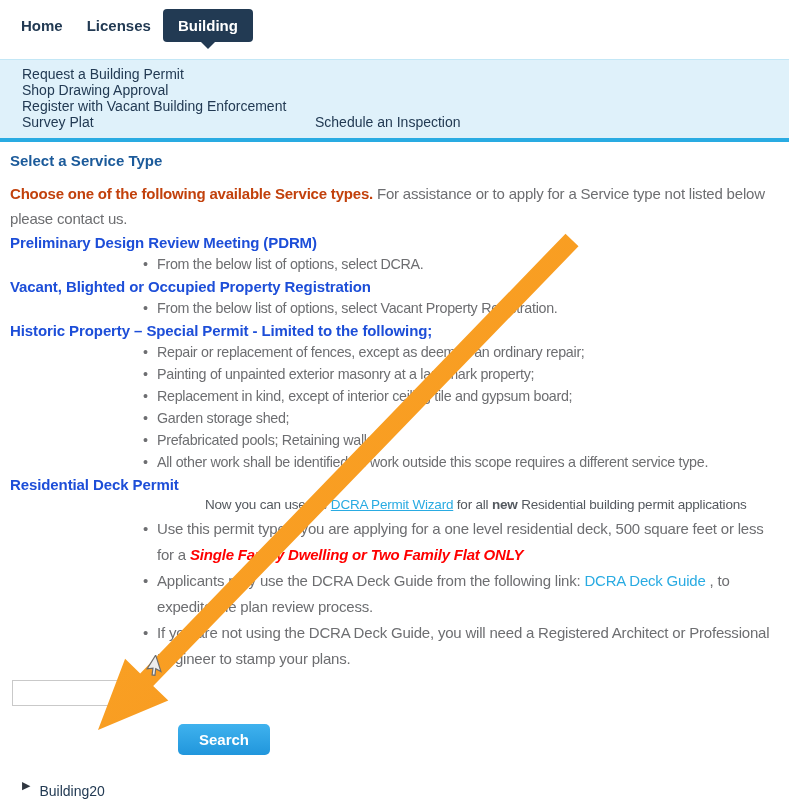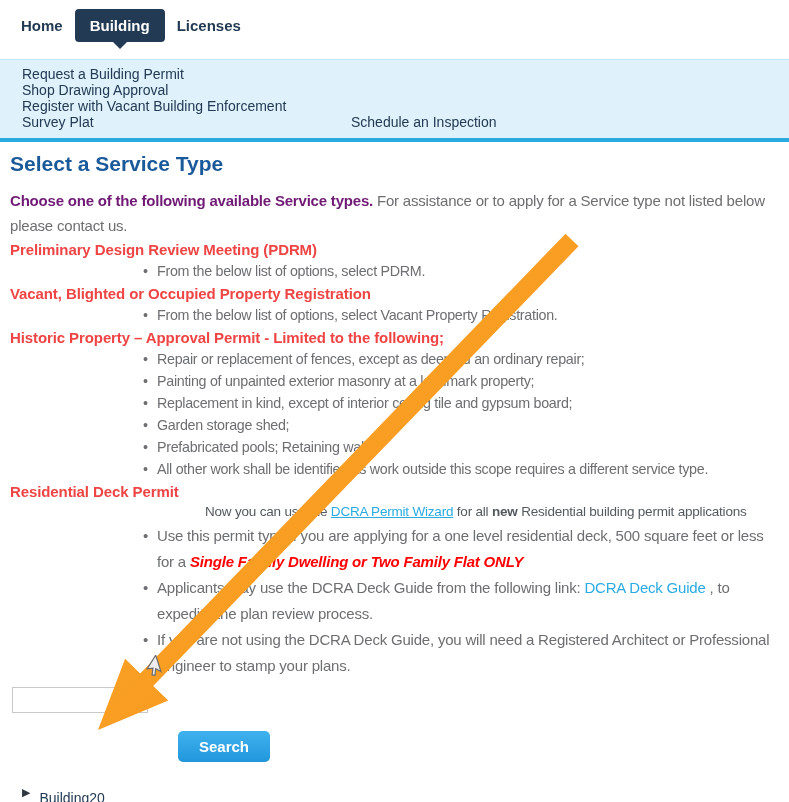--- a/index.html
+++ b/index.html
@@ -11,29 +11,29 @@
   .tab{color:#223a53;font-weight:bold;font-size:15px;padding:8px 12px;cursor:pointer;}
   .tab.active{background:#223a53;color:#fff;border-radius:4px;position:relative;padding:8px 15px;}
   .tab.active::after{content:"";position:absolute;left:50%;top:100%;transform:translateX(-50%);
         border:7px solid transparent;border-top:7px solid #223a53;border-bottom:none;}
 
   
   .shortcut-panel{margin-top:17px;background:#dff1fa;border-top:1px solid #c3e7f6;
         border-bottom:4px solid #29abe2;padding:6px 0 8px 22px;
         font-size:14px;line-height:16px;color:#223a53;}
   .panel-link{cursor:pointer;}
-  .panel-row{display:flex;gap:36px;}
+  .panel-row{display:flex;}
   .panel-row .col-left{width:293px;}
 
   
   .content{padding:10px 10px 0 10px;color:#6d6e71;}
-  .page-title{color:#1b5a9a;font-weight:bold;font-size:21px;margin:0 0 12px 0;}
+  .page-title{color:#1b5a9a;font-weight:bold;font-size:15px;margin:0 0 12px 0;}
   .intro{font-size:15px;line-height:25px;letter-spacing:-0.2px;margin:0 0 2px 0;max-width:762px;}
-  .intro .lead{font-weight:bold;color:#701a75;}
-  .section-heading{font-size:15px;font-weight:bold;color:#ef4444;margin:3px 0 0 0;
+  .intro .lead{font-weight:bold;color:#c2410c;}
+  .section-heading{font-size:15px;font-weight:bold;color:#1d4ed8;margin:3px 0 0 0;
         line-height:17px;letter-spacing:-0.1px;}
   ul.bullets{list-style:none;margin:2px 0 1px 0;padding:0;}
   ul.bullets li{position:relative;padding-left:147px;font-size:14.3px;line-height:22px;
         letter-spacing:-0.3px;color:#6d6e71;}
   ul.bullets li::before{content:"\2022";position:absolute;left:133px;color:#6d6e71;}
   ul.bullets.deck li{font-size:15px;line-height:26px;letter-spacing:-0.2px;max-width:615px;}
   .promo{margin:2px 0 0 195px;font-size:13.5px;letter-spacing:-0.2px;color:#54595f;
         line-height:19px;white-space:nowrap;}
   .promo .emph{font-weight:bold;}
   a.link,.link{color:#29abe2;text-decoration:none;cursor:pointer;}
@@ -64,51 +64,51 @@
   .arrow-overlay{z-index:10;}
   .cursor-overlay{z-index:11;left:144px;top:655px;}
 </style>
 </head>
 <body>
 
 <div class="page">
 
   <div class="tabs">
     <div class="tab">Home</div>
+    <div class="tab">Licenses</div>
     <div class="tab active">Building</div>
-    <div class="tab">Licenses</div>
   </div>
 
   <div class="shortcut-panel">
     <div class="panel-link">Request a Building Permit</div>
     <div class="panel-link">Shop Drawing Approval</div>
     <div class="panel-link">Register with Vacant Building Enforcement</div>
     <div class="panel-row">
       <div class="panel-link col-left">Survey Plat</div>
       <div class="panel-link">Schedule an Inspection</div>
     </div>
   </div>
 
   <div class="content">
 
     <div class="page-title">Select a Service Type</div>
 
     <div class="intro"><span class="lead">Choose one of the following available Service types.</span><span> For assistance or to apply for a Service type not listed below please contact us.</span></div>
 
     <div class="section-heading">Preliminary Design Review Meeting (PDRM)</div>
     <ul class="bullets">
-      <li>From the below list of options, select PDRM.</li>
+      <li>From the below list of options, select DCRA.</li>
     </ul>
 
     <div class="section-heading">Vacant, Blighted or Occupied Property Registration</div>
     <ul class="bullets">
       <li>From the below list of options, select Vacant Property Registration.</li>
     </ul>
 
-    <div class="section-heading">Historic Property – Approval Permit - Limited to the following;</div>
+    <div class="section-heading">Historic Property – Special Permit - Limited to the following;</div>
     <ul class="bullets">
       <li>Repair or replacement of fences, except as deemed an ordinary repair;</li>
       <li>Painting of unpainted exterior masonry at a landmark property;</li>
       <li>Replacement in kind, except of interior ceiling tile and gypsum board;</li>
       <li>Garden storage shed;</li>
       <li>Prefabricated pools; Retaining walls.</li>
       <li>All other work shall be identified as work outside this scope requires a different service type.</li>
     </ul>
 
     <div class="section-heading">Residential Deck Permit</div>

